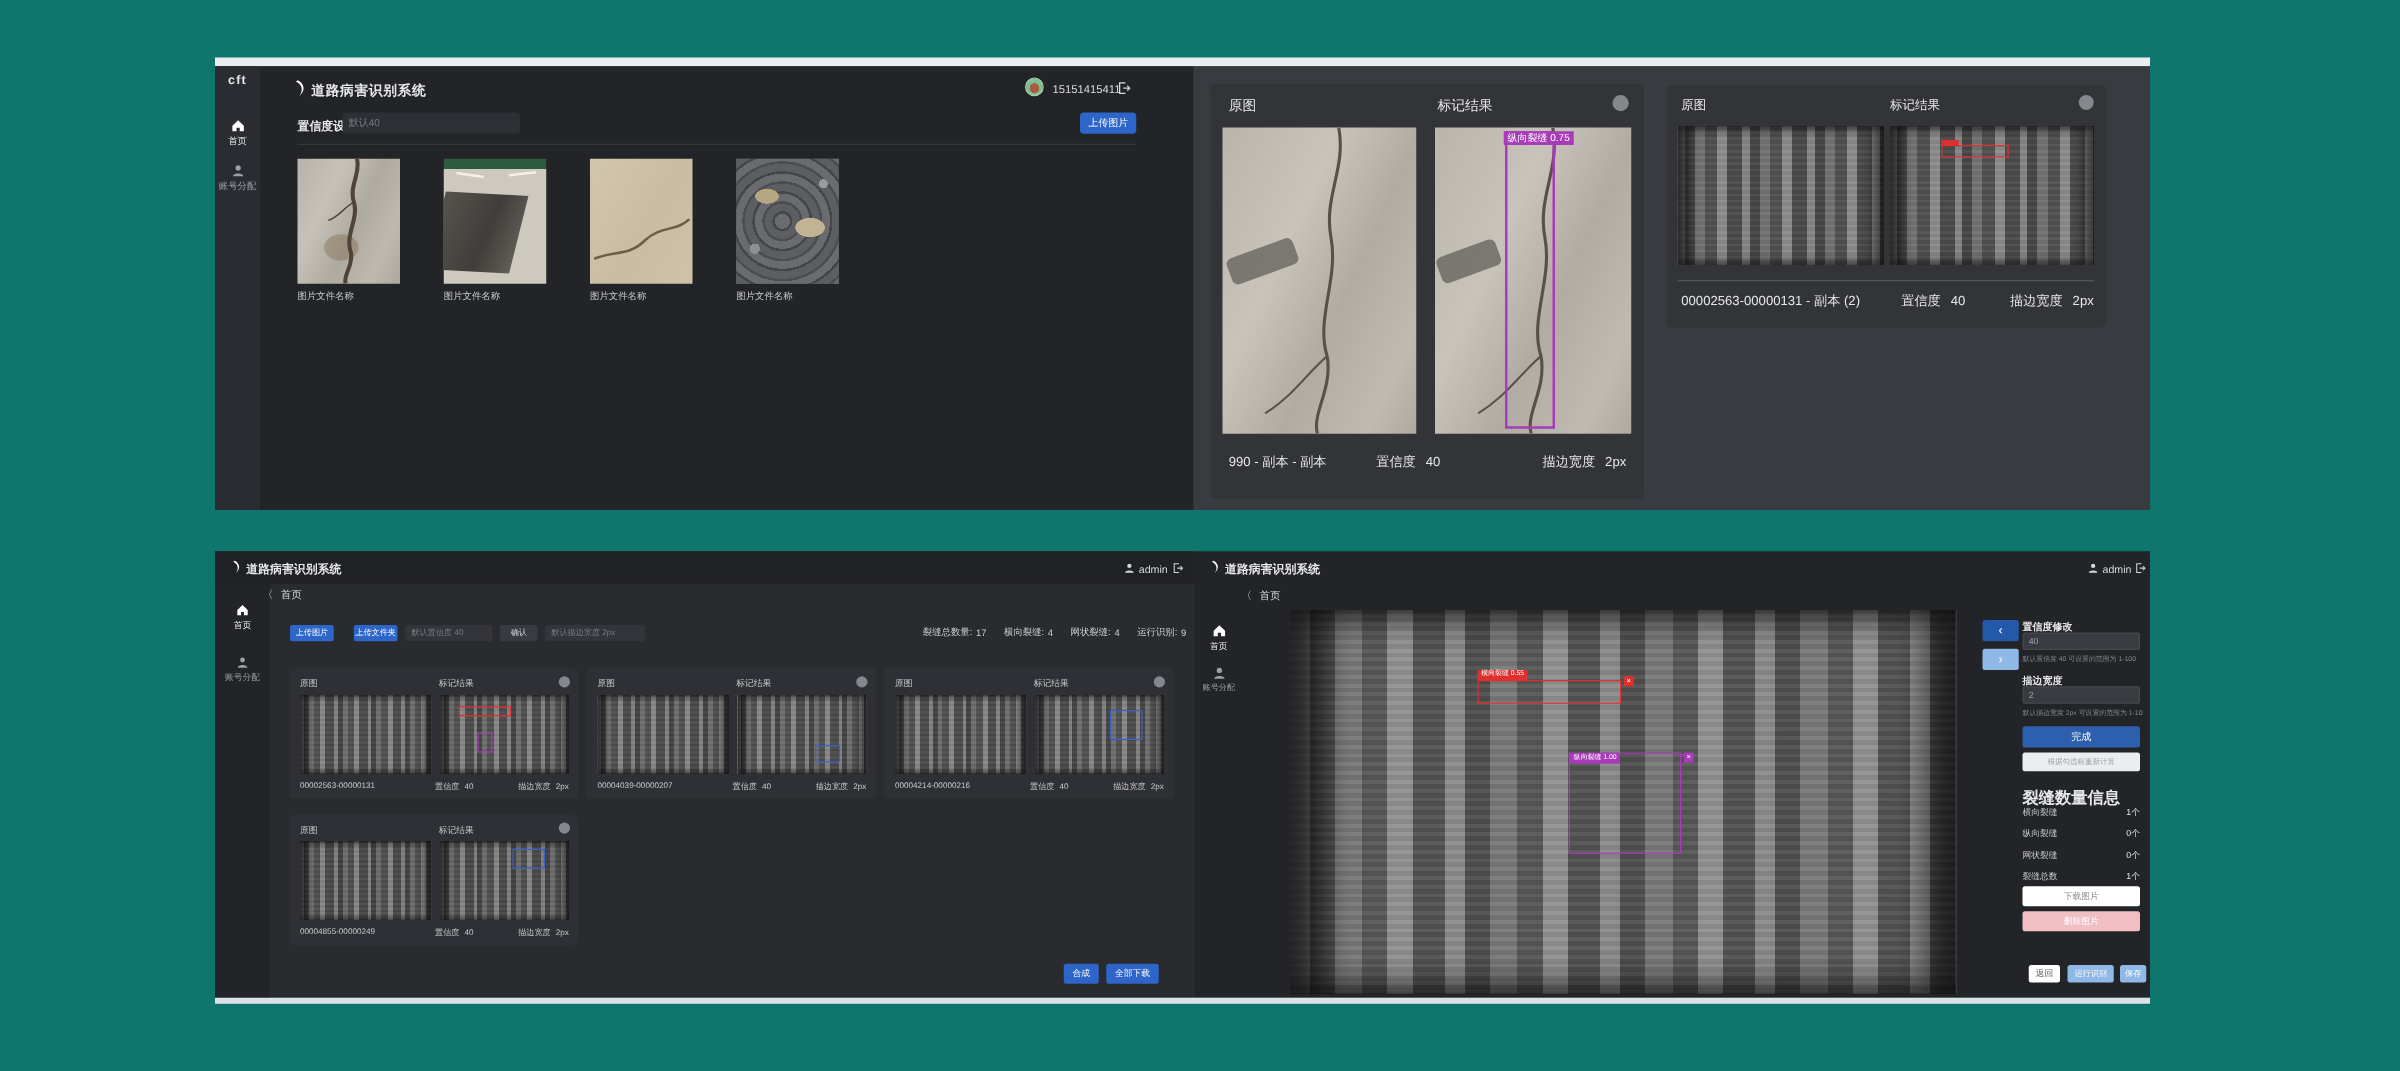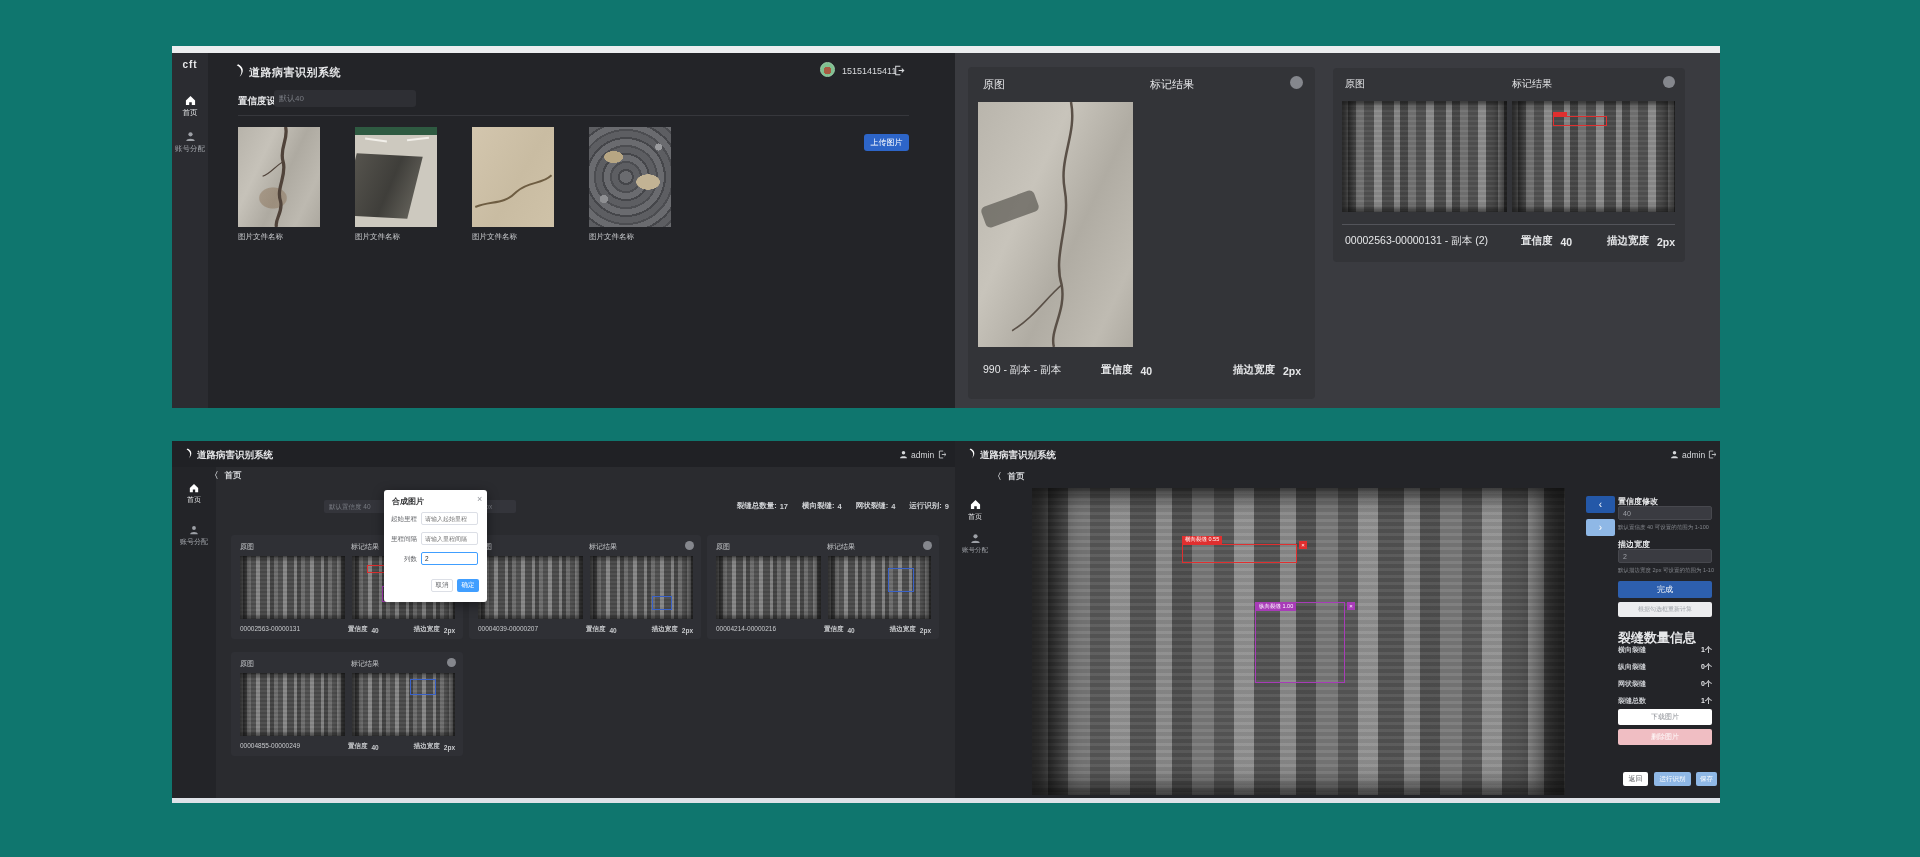--- a/index.html
+++ b/index.html
@@ -1,24 +1,24 @@
 <!DOCTYPE html>
 <html><head>
 <meta charset="utf-8">
 <style>
   html,body{margin:0;padding:0;background:#fff;}
   .canvas{position:relative;width:1920px;height:857px;background:#0f766e;overflow:hidden;
           font-family:"Liberation Sans","DejaVu Sans",sans-serif;-webkit-font-smoothing:antialiased;}
   .abs{position:absolute;}
   .panel{position:absolute;overflow:hidden;}
-  .flex{display:flex;align-items:flex-end;font-weight:bold;}
+  .flex{display:flex;align-items:center;}
   .white{color:#E6E7E9;} .grey{color:#9DA0A6;} .dim{color:#84878D;}
   .bold{font-weight:bold;}
   .btn{display:flex;align-items:center;justify-content:center;border-radius:3px;cursor:pointer;box-sizing:border-box;}
-  .blue-btn{background:#2D65C8;color:#fff;margin-top:44px;}
+  .blue-btn{background:#2D65C8;color:#fff;}
   .lblue-btn{background:#8FB8E6;color:#fff;}
   .dark-input{background:#2E2F34;border:none;border-radius:3px;color:#9DA0A6;box-sizing:border-box;padding:0 5px;outline:none;}
   .dark-input::placeholder{color:#787B82;}
   .circle-toggle{border-radius:50%;background:#85878D;display:block;}
   .card{background:#333438;border-radius:4px;position:absolute;}
   .sm-card{background:#2F3035;border-radius:3px;position:absolute;}
   
   .scan-sm{background:#5c5c5c;
     background-image:repeating-linear-gradient(0deg,rgba(255,255,255,.04) 0 2px,rgba(0,0,0,.05) 2px 4px),
       repeating-linear-gradient(90deg,rgba(255,255,255,.22) 0 3px,rgba(0,0,0,.28) 3px 7px,rgba(255,255,255,.10) 7px 11px,rgba(0,0,0,.14) 11px 16px,rgba(255,255,255,.26) 16px 20px,rgba(0,0,0,.20) 20px 27px);
@@ -122,20 +122,29 @@
       <div class="abs white" style="left:15px;top:10px;font-size:11px;">原图</div>
       <div class="abs white" style="left:182px;top:10px;font-size:11px;">标记结果</div>
       <span class="abs circle-toggle" style="left:322px;top:9px;width:13px;height:13px;"></span>
       <div class="abs asphalt" style="left:10px;top:35px;width:155px;height:245px;background:linear-gradient(115deg,#b9b5ac,#c8c4bb 35%,#b0aca3 60%,#bfbbb2 85%,#aeaaa1);">
         <div class="tri-shadow" style="left:4px;top:96px;width:56px;height:22px;"></div>
         <svg class="crack" viewBox="0 0 100 150" preserveAspectRatio="none">
             <path d="M60 0 C64 20 52 34 56 54 C60 74 48 94 54 112 C57 128 46 140 49 150" fill="none" stroke="#5a5047" stroke-width="1.6"></path>
             <path d="M54 112 C44 120 36 132 22 140" fill="none" stroke="#5a5047" stroke-width="1"></path>
           </svg>
       </div>
+      <div class="abs asphalt" style="left:180px;top:35px;width:157px;height:245px;background:linear-gradient(115deg,#b9b5ac,#c8c4bb 35%,#b0aca3 60%,#bfbbb2 85%,#aeaaa1);">
+        <div class="tri-shadow" style="left:2px;top:96px;width:50px;height:22px;"></div>
+        <svg class="crack" viewBox="0 0 100 150" preserveAspectRatio="none">
+            <path d="M60 0 C64 20 52 34 56 54 C60 74 48 94 54 112 C57 128 46 140 49 150" fill="none" stroke="#5a5047" stroke-width="1.6"></path>
+            <path d="M54 112 C44 120 36 132 22 140" fill="none" stroke="#5a5047" stroke-width="1"></path>
+          </svg>
+        <div class="annot" style="left:56px;top:3px;width:40px;height:238px;border:2px solid #A83BB8;"></div>
+        <div class="annot-label" style="left:55px;top:3px;background:#A83BB8;font-size:8px;">纵向裂缝 0.75</div>
+      </div>
       <div class="abs white" style="left:15px;top:296px;font-size:10.5px;">990 - 副本 - 副本</div>
       <div class="abs flex" style="left:133px;top:296px;font-size:10.5px;color:#E6E7E9;gap:8px;">
         <span>置信度</span>
           <span>40</span>
       </div>
       <div class="abs flex" style="right:14px;top:296px;font-size:10.5px;color:#E6E7E9;gap:8px;">
         <span>描边宽度</span>
           <span>2px</span>
       </div>
     </div>
@@ -303,32 +312,20 @@
       <div class="abs flex" style="left:117px;top:90px;font-size:6.5px;color:#C9CBCE;gap:4px;">
           <span>置信度</span>
           <span>40</span>
         </div>
       <div class="abs flex" style="right:8px;top:90px;font-size:6.5px;color:#C9CBCE;gap:4px;">
           <span>描边宽度</span>
           <span>2px</span>
         </div>
     </div>
 
-    <div class="abs" style="left:212px;top:49px;width:103px;height:112px;background:#fff;border-radius:3px;box-shadow:0 3px 12px rgba(0,0,0,.45);z-index:5;">
-      <div class="abs" style="left:8px;top:6px;font-size:8px;color:#303133;font-weight:bold;">合成图片</div>
-      <div class="abs" style="left:93px;top:4px;font-size:9px;color:#909399;cursor:pointer;">×</div>
-      <div class="abs" style="left:2px;top:25px;width:31px;text-align:right;font-size:6.5px;color:#606266;">起始里程</div>
-      <input class="abs" style="left: 37px; top: 22px; width: 57px; height: 13px; border: 1px solid rgb(220, 223, 230); border-radius: 2px; font-size: 6px; color: rgb(96, 98, 102); padding: 0px 3px; box-sizing: border-box; outline: none;" placeholder="请输入起始里程">
-      <div class="abs" style="left:2px;top:45px;width:31px;text-align:right;font-size:6.5px;color:#606266;">里程间隔</div>
-      <input class="abs" style="left: 37px; top: 42px; width: 57px; height: 13px; border: 1px solid rgb(220, 223, 230); border-radius: 2px; font-size: 6px; color: rgb(96, 98, 102); padding: 0px 3px; box-sizing: border-box; outline: none;" placeholder="请输入里程间隔">
-      <div class="abs" style="left:2px;top:65px;width:31px;text-align:right;font-size:6.5px;color:#606266;">列数</div>
-      <input class="abs" style="left: 37px; top: 62px; width: 57px; height: 13px; border: 1px solid rgb(64, 158, 255); border-radius: 2px; font-size: 6.5px; color: rgb(48, 49, 51); padding: 0px 3px; box-sizing: border-box; outline: none;" value="2">
-      <div class="abs btn" style="left:47px;top:89px;width:22px;height:13px;border:1px solid #DCDFE6;background:#fff;color:#606266;font-size:6.5px;border-radius:2px;">取消</div>
-      <div class="abs btn" style="left:73px;top:89px;width:22px;height:13px;background:#409EFF;color:#fff;font-size:6.5px;border-radius:2px;">确定</div>
-    </div>
 
     <div class="abs btn blue-btn" style="left:679px;top:330px;width:28px;height:16px;font-size:7px;border-radius:2px;">合成</div>
     <div class="abs btn blue-btn" style="left:713px;top:330px;width:42px;height:16px;font-size:7px;border-radius:2px;">全部下载</div>
   </div>
 
   <div class="panel" style="left:955px;top:441px;width:765px;height:357px;background:#232428;">
     <span class="abs" style="left:14px;top:7px;">
         <svg width="7" height="11" viewBox="0 0 10 14">
           <path d="M2.5 0 C8.5 3 9.5 9 4 14 C7.5 9 6.5 4 0.8 1.2 Z" fill="#fff"></path>
         </svg>

